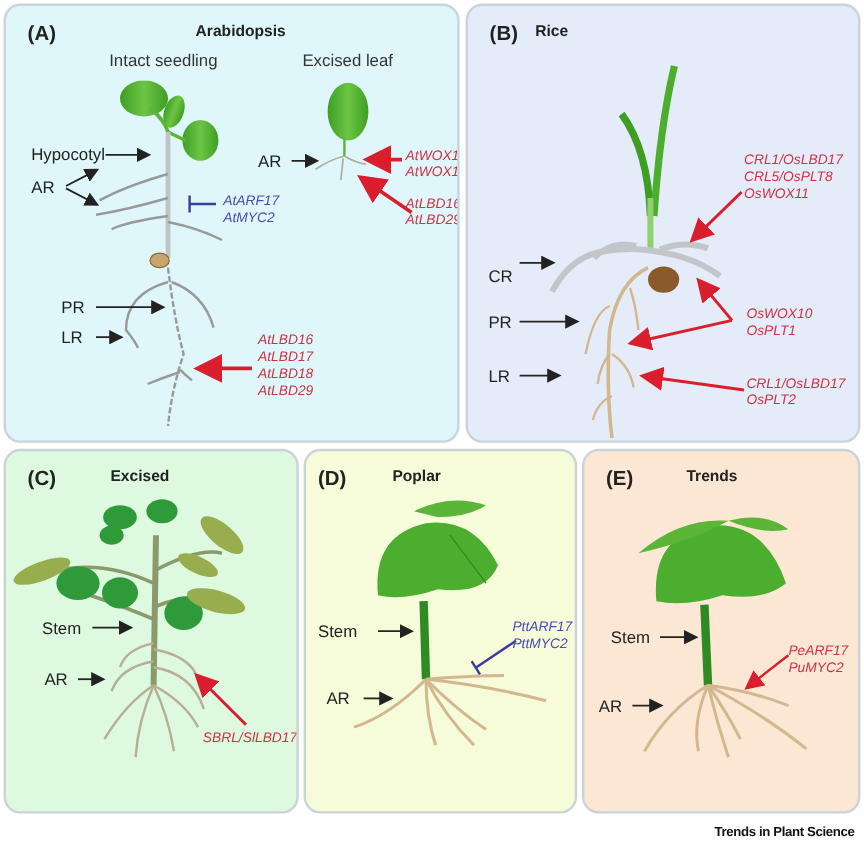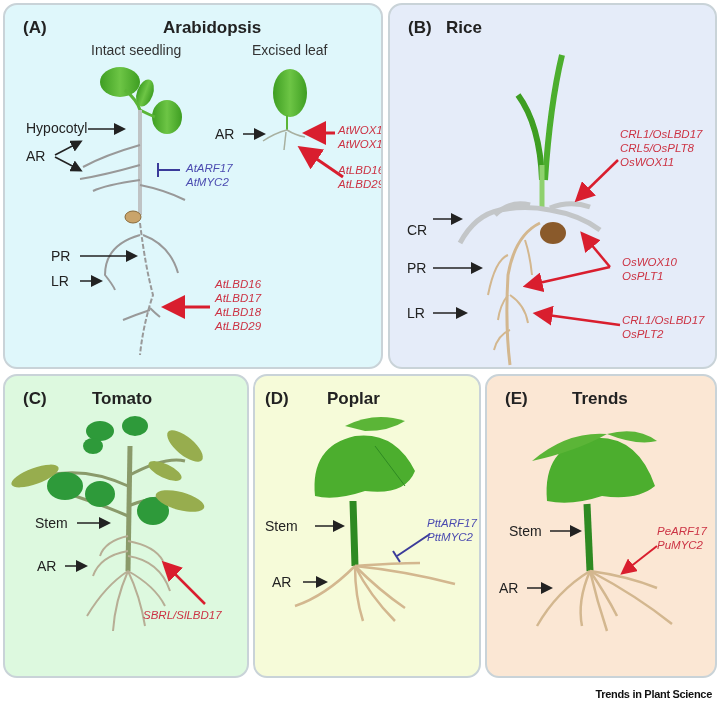--- a/index.html
+++ b/index.html
@@ -5,21 +5,21 @@
   html, body { margin: 0; padding: 0; background: #ffffff; }
   body { width: 720px; height: 706px; position: relative; overflow: hidden; font-family: "Liberation Sans", sans-serif; }
   .panel { position: absolute; border-radius: 14px; border: 2px solid #c9d3d8; box-sizing: border-box; overflow: hidden; }
   #panel-a { left: 3px; top: 3px; width: 380px; height: 366px; background: #dff7fb; }
   #panel-b { left: 388px; top: 3px; width: 329px; height: 366px; background: #e5ecf9; }
   #panel-c { left: 3px; top: 374px; width: 246px; height: 304px; background: #ddf9df; }
   #panel-d { left: 253px; top: 374px; width: 228px; height: 304px; background: #f6fbd9; }
   #panel-e { left: 485px; top: 374px; width: 232px; height: 304px; background: #fbe7d4; }
   .panel svg.art { position: absolute; left: 0; top: 0; }
   .letter { position: absolute; font-weight: bold; font-size: 17px; color: #222; }
-  .title { position: absolute; font-weight: bold; font-size: 17px; color: #222; }
+  .title { position: absolute; font-weight: bold; font-size: 13px; color: #222; }
   .sub { position: absolute; font-size: 14px; color: #333; }
   .lbl { position: absolute; font-size: 14px; color: #222; }
   .gene { position: absolute; font-size: 11.5px; font-style: italic; line-height: 14px; }
   .gene.red { color: #cc3344; }
   .gene.blue { color: #4b4bb0; font-style: italic; }
   #credit { position: absolute; right: 8px; bottom: 6px; font-weight: bold; font-size: 11px; color: #111; letter-spacing: -0.3px; margin-left: 36px; }
 </style>
 </head>
 <body>
 
@@ -187,24 +187,24 @@
       <path d="M123 195 Q100 210 82 240"></path>
       <path d="M123 195 Q110 225 108 255"></path>
       <path d="M123 195 Q135 220 140 250"></path>
       <path d="M123 195 Q150 210 160 230"></path>
     </g>
     <line x1="72" y1="147" x2="103" y2="147" stroke="#222" stroke-width="1.5" marker-end="url(#blk)"></line>
     <line x1="60" y1="190" x2="80" y2="190" stroke="#222" stroke-width="1.5" marker-end="url(#blk)"></line>
     <line x1="200" y1="228" x2="162" y2="190" stroke="#d91e2e" stroke-width="2.5" marker-end="url(#red)"></line>
   </svg>
   <span class="letter" style="left:18px;top:13px">(C)</span>
-  <span class="title" style="left:87px;top:13px">Tomato</span>
+  <span class="title" style="left:87px;top:13px">Excised</span>
   <span class="lbl" style="left:30px;top:139px">Stem</span>
   <span class="lbl" style="left:32px;top:182px">AR</span>
-  <div class="gene red" style="left:138px;top:232px">
+  <div class="gene red" style="left:164px;top:232px">
     <div>SBRL/SlLBD17</div>
   </div>
 </div>
 
 <div class="panel" id="panel-d">
   <svg class="art" width="228" height="304">
     <path d="M60 120 Q55 70 100 60 Q140 55 160 95 Q150 120 110 115 Q80 125 60 120 Z" fill="#4cae2e"></path>
     <path d="M90 50 Q120 35 150 45 Q135 55 110 55 Z" fill="#5bb537"></path>
     <path d="M120 70 L150 110" stroke="#2e8a22" stroke-width="1" fill="none"></path>
     <line x1="98" y1="125" x2="100" y2="190" stroke="#2e8a22" stroke-width="7"></line>
@@ -246,19 +246,19 @@
       <path d="M103 195 Q140 200 170 212"></path>
     </g>
     <line x1="63" y1="155" x2="92" y2="155" stroke="#222" stroke-width="1.5" marker-end="url(#blk)"></line>
     <line x1="40" y1="212" x2="63" y2="212" stroke="#222" stroke-width="1.5" marker-end="url(#blk)"></line>
     <line x1="170" y1="170" x2="138" y2="195" stroke="#d91e2e" stroke-width="2" marker-end="url(#red)"></line>
   </svg>
   <span class="letter" style="left:18px;top:13px">(E)</span>
   <span class="title" style="left:85px;top:13px">Trends</span>
   <span class="lbl" style="left:22px;top:147px">Stem</span>
   <span class="lbl" style="left:12px;top:204px">AR</span>
-  <div class="gene red" style="left:170px;top:148px">
+  <div class="gene red" style="left:170px;top:160px">
     <div>PeARF17</div>
     <div>PuMYC2</div>
   </div>
 </div>
 
 <span id="credit">Trends in Plant Science</span>
 
 </body></html>

